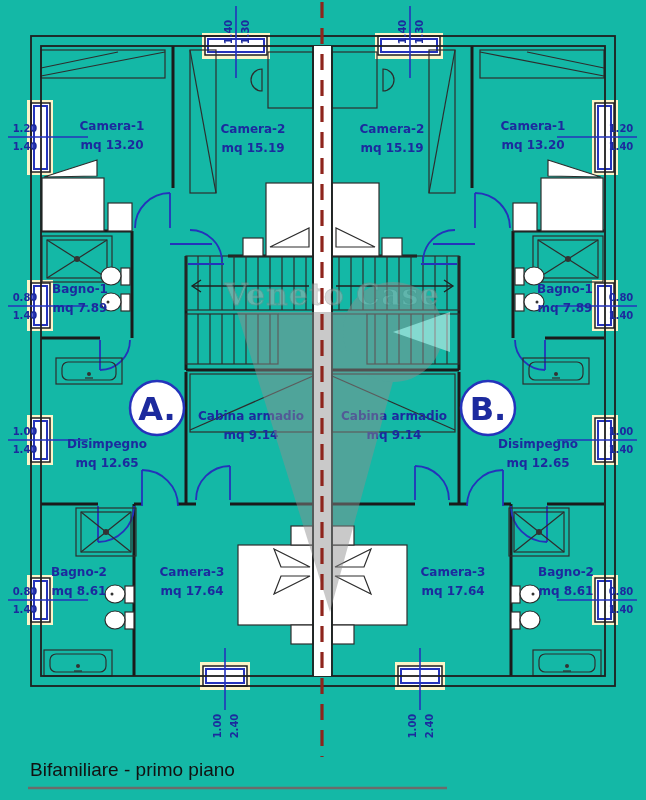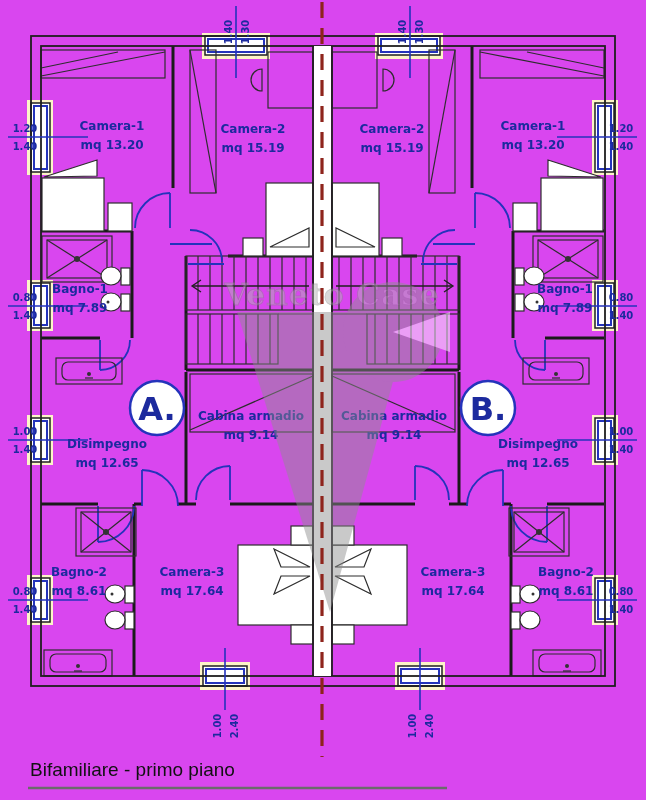--- a/index.html
+++ b/index.html
@@ -1,16 +1,16 @@
 <!DOCTYPE html>
 <html><head>
 <meta charset="utf-8">
 <style>
   html,body{margin:0;padding:0;background:#ffffff;}
-  .page{position:relative;width:646px;height:800px;background:#d946ef;overflow:hidden;}
+  .page{position:relative;width:646px;height:800px;background:#14b8a6;overflow:hidden;}
   svg{position:absolute;left:0;top:0;}
   .wall{stroke:#1f1f1f;stroke-width:1.8;fill:none;}
   .pwall{stroke:#1f1f1f;stroke-width:1.8;fill:none;}
   .iwall{stroke:#1a1a1a;stroke-width:3;fill:none;stroke-linecap:butt;}
   .thin{stroke:#2d2d2d;stroke-width:1.2;fill:none;}
   .furn{stroke:#2d2d2d;stroke-width:1.2;fill:#ffffff;}
   .furnN{stroke:#2d2d2d;stroke-width:1.2;fill:none;}
   .blue{stroke:#2433bb;stroke-width:1.8;fill:none;}
   .bluef{stroke:#2433bb;stroke-width:2;fill:#ffffff;}
   .dimline{stroke:#2433bb;stroke-width:1.6;fill:none;}

